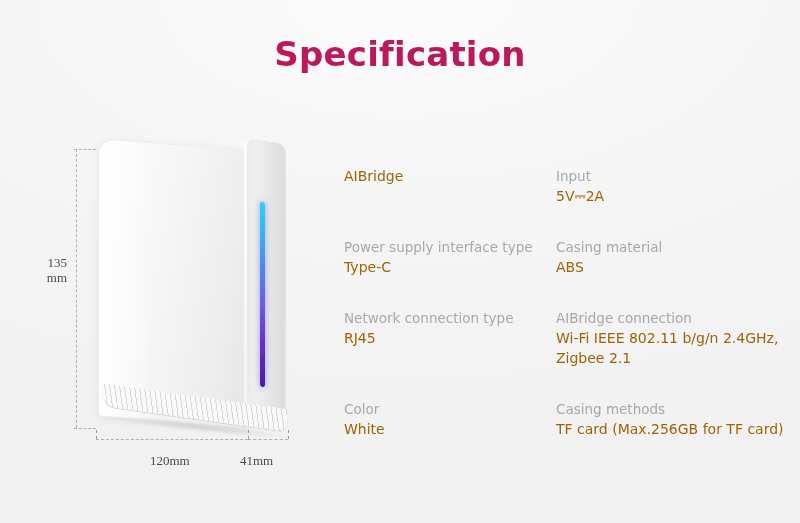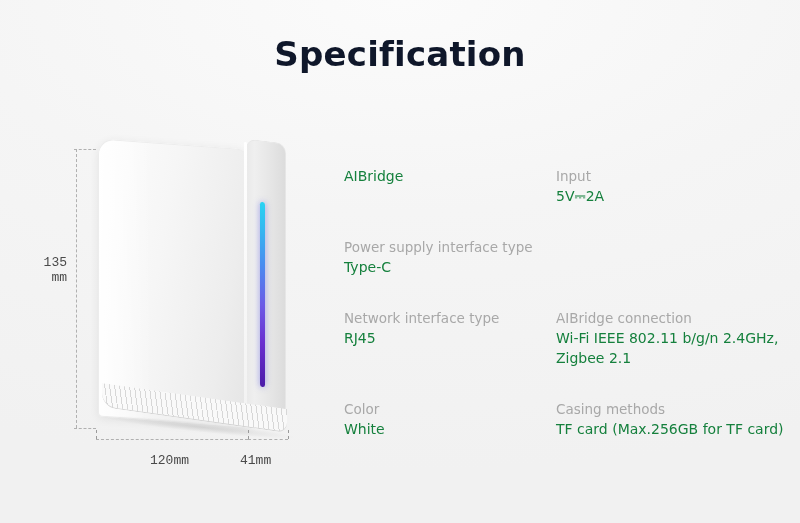--- a/index.html
+++ b/index.html
@@ -18,21 +18,21 @@
   }
 
   
   #page-title {
     position:absolute;
     top:34px; left:0; width:100%;
     text-align:center;
     font-size:34px;
     font-weight:bold;
     letter-spacing:0.2px;
-    color:#0f172a;
+    color:#be185d;
     font-family:"DejaVu Sans", sans-serif;
   }
 
   
   #product-figure {
     position:absolute;
     left:60px; top:130px;
     width:260px; height:360px;
   }
 
@@ -134,21 +134,21 @@
   .tick-v {
     position:absolute;
     border-left:1px dashed #9a9a9a;
     width:0; height:9px;
   }
 
   .dim-label {
     position:absolute;
     font-size:13px;
     color:#4a4a4a;
-    font-family:Liberation Mono, monospace;
+    font-family:Liberation Serif, serif;
     white-space:nowrap;
   }
   .dim-label.stacked { text-align:right; line-height:15px; }
 
   
   #spec-grid {
     position:absolute;
     left:344px; top:166px;
     width:446px;
   }
@@ -157,21 +157,21 @@
   .spec-cell { width:212px; }
   .spec-cell.wide { width:234px; }
   .spec-label {
     font-size:13.5px;
     color:#a8a8a8;
     line-height:20px;
     font-family:"DejaVu Sans", sans-serif;
   }
   .spec-value {
     font-size:14px;
-    color:#15803d;
+    color:#a16207;
     line-height:20px;
     font-family:"DejaVu Sans", sans-serif;
   }
 </style>
 </head>
 <body>
 
 <div id="page-title">Specification</div>
 
 <div id="product-figure">
@@ -213,26 +213,28 @@
       <div class="spec-value">5V⎓2A</div>
     </div>
   </div>
 
   <div class="spec-row">
     <div class="spec-cell">
       <div class="spec-label">Power supply interface type</div>
       <div class="spec-value">Type-C</div>
     </div>
     <div class="spec-cell wide">
-    </div>
-  </div>
-
-  <div class="spec-row">
-    <div class="spec-cell">
-      <div class="spec-label">Network interface type</div>
+      <div class="spec-label">Casing material</div>
+      <div class="spec-value">ABS</div>
+    </div>
+  </div>
+
+  <div class="spec-row">
+    <div class="spec-cell">
+      <div class="spec-label">Network connection type</div>
       <div class="spec-value">RJ45</div>
     </div>
     <div class="spec-cell wide">
       <div class="spec-label">AIBridge connection</div>
       <div class="spec-value">Wi-Fi IEEE 802.11 b/g/n 2.4GHz, Zigbee 2.1</div>
     </div>
   </div>
 
   <div class="spec-row">
     <div class="spec-cell">

